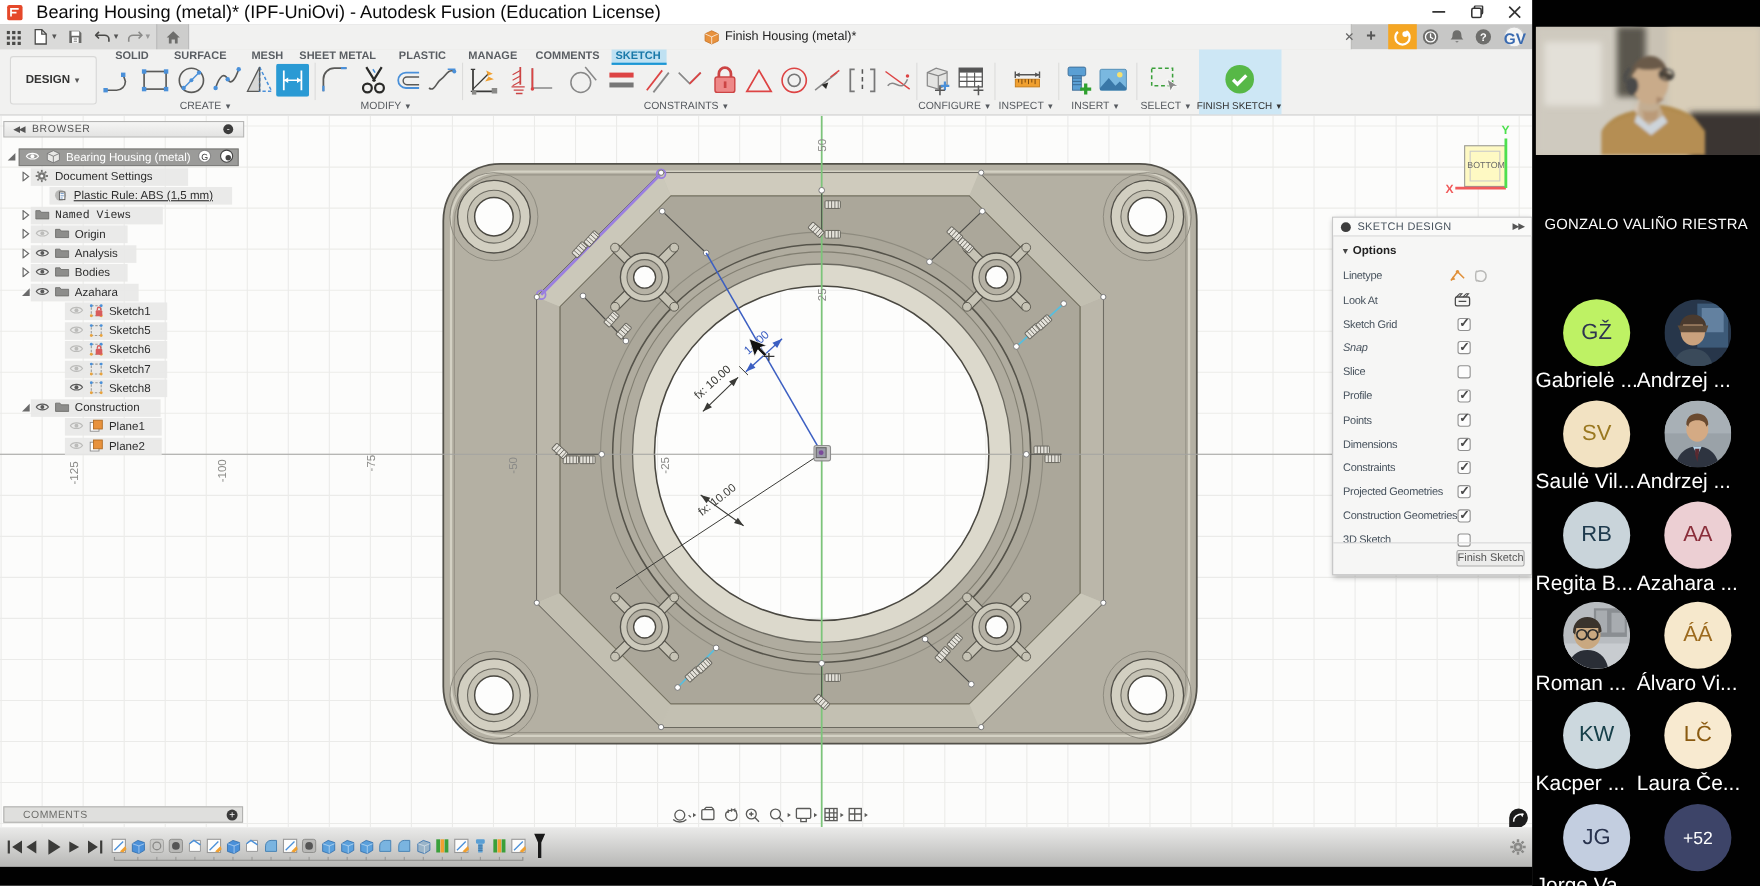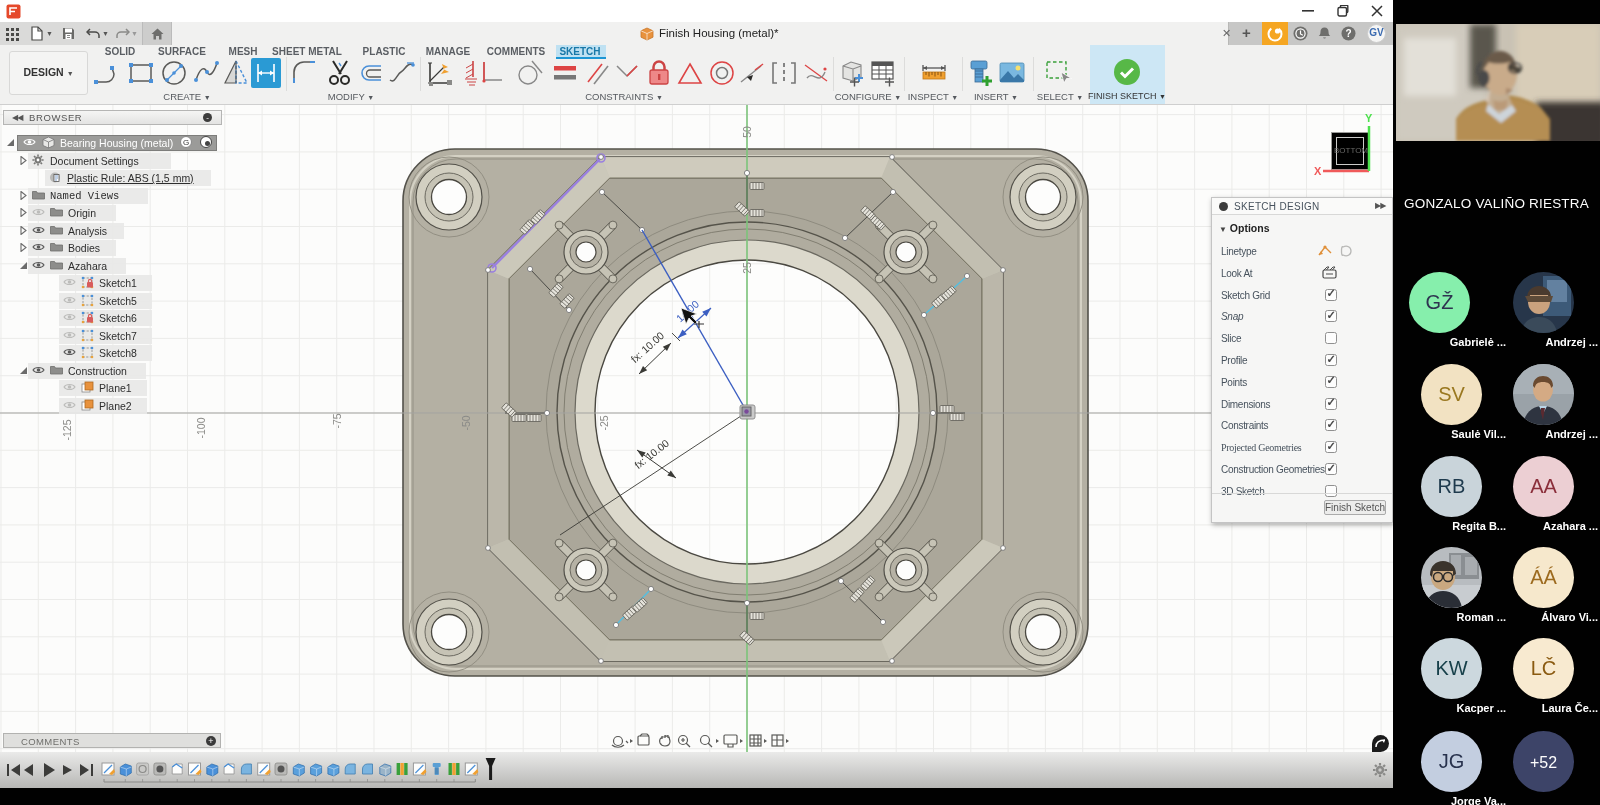--- a/index.html
+++ b/index.html
@@ -13,21 +13,21 @@
   .glabel { position:absolute; top:46px; font-size:9.5px; color:#55595e; white-space:nowrap; }
   .gsep { position:absolute; top:12px; width:1px; height:34px; background:#dcdcdb; }
   .icon { position:absolute; }
   #canvas { position:absolute; left:0; top:105px; width:1393px; height:647px; background:#fcfcfb; overflow:hidden; }
   #timeline { position:absolute; left:0; top:752px; width:1393px; height:36px;
      background:linear-gradient(#eaeae9,#b7b7b5); }
   #blackstrip { position:absolute; left:0; top:788px; width:1393px; height:17px; background:#010101; }
   #sidebar { position:absolute; left:1393px; top:0; width:207px; height:805px; background:#010101; }
   #gname { position:absolute; left:0; top:196px; width:207px; text-align:center; color:#fdfdfd; font-size:13.5px; letter-spacing:0.2px; }
   .av { position:absolute; width:61px; height:61px; border-radius:50%; text-align:center; line-height:61px; font-size:20px; overflow:hidden; }
-  .avl { position:absolute; width:110px; text-align:right; color:#fff; font-size:11px; white-space:nowrap; overflow:hidden;font-weight:bold; }
+  .avl { position:absolute; width:110px; text-align:left; color:#fff; font-size:19px; white-space:nowrap; overflow:hidden; }
   #browser { position:absolute; left:3px; top:5px; width:219px; font-size:10.5px; }
   .brow { position:absolute; height:16px; color:#2e2e2e; white-space:nowrap; line-height:16px; }
   .brbg { position:absolute; height:16px; background:rgba(232,232,231,0.92); }
   #palette { position:absolute; left:1211px; top:92px; width:182px; height:326px; background:#f6f6f5; border:1px solid #c4c4c4; box-shadow:1px 2px 5px rgba(0,0,0,0.3); }
   .plabel { position:absolute; left:9px; font-size:10px; letter-spacing:-0.3px; color:#47525d; white-space:nowrap; }
   .pcheck { position:absolute; left:113px; width:12px; height:12px; border:1.3px solid #909090; border-radius:2.5px; background:#fdfdfd; }
   .pcheck.on::after { content:"\2713"; position:absolute; left:0.5px; top:-3.5px; font-size:11.5px; color:#4a4a4a; font-weight:bold; }
   svg { display:block; }
 </style>
 </head>
@@ -610,30 +610,30 @@
 <div class="plabel" style="top:135.2px;">Slice</div>
 <div class="pcheck" style="top:134.2px;"></div>
 <div class="plabel" style="top:157.0px;">Profile</div>
 <div class="pcheck on" style="top:156.0px;"></div>
 <div class="plabel" style="top:178.8px;">Points</div>
 <div class="pcheck on" style="top:177.8px;"></div>
 <div class="plabel" style="top:200.60000000000002px;">Dimensions</div>
 <div class="pcheck on" style="top:199.60000000000002px;"></div>
 <div class="plabel" style="top:222.40000000000003px;">Constraints</div>
 <div class="pcheck on" style="top:221.40000000000003px;"></div>
-<div class="plabel" style="top:244.20000000000005px;font-family:Liberation Serif, serif;">Projected Geometries</div>
+<div class="plabel" style="top:244.20000000000005px;">Projected Geometries</div>
 <div class="pcheck on" style="top:243.20000000000005px;"></div>
 <div class="plabel" style="top:266.00000000000006px;">Construction Geometries</div>
 <div class="pcheck on" style="top:265.00000000000006px;"></div>
 <div class="plabel" style="top:287.80000000000007px;">3D Sketch</div>
 <div class="pcheck" style="top:286.80000000000007px;"></div>
 <div style="position:absolute;left:0;top:295px;width:180px;border-top:1px solid #d8d8d7;"></div>
 <div style="position:absolute;left:112px;top:302px;width:62px;height:15px;background:#ececeb;border:1px solid #ababab;border-radius:2px;font-size:10px;color:#555;text-align:center;line-height:14px;white-space:nowrap;">Finish Sketch</div>
 </div>
-<div style="position:absolute;left:1331px;top:27px;width:38px;height:38px;background:#000000;border:1px solid #9a9a98;">
+<div style="position:absolute;left:1331px;top:27px;width:38px;height:38px;background:#fef9c3;border:1px solid #9a9a98;">
 <div style="position:absolute;left:4px;top:4px;width:28px;height:28px;border:1px solid #cbcbc9;"></div>
 <div style="position:absolute;left:0;top:13px;width:38px;text-align:center;font-size:8px;color:#6a6a68;">BOTTOM</div>
       </div>
 <svg style="position:absolute;left:1305px;top:8px;" width="88" height="70" viewBox="0 0 88 70">
 <path d="M18 58H64" stroke="#f05a5a" stroke-width="2.5"></path>
 <path d="M64 58V13" stroke="#4de04d" stroke-width="2.5"></path>
 <text x="9" y="62" font-size="11" fill="#f05a5a" font-weight="bold" font-family="Liberation Sans, sans-serif">X</text>
 <text x="60" y="9" font-size="11" fill="#4de04d" font-weight="bold" font-family="Liberation Sans, sans-serif">Y</text>
 </svg>
 <div style="position:absolute;left:3px;top:628px;width:218px;height:15px;background:#dfdfdd;border:1px solid #b2b2b0;">
@@ -672,20 +672,21 @@
 <svg style="position:absolute;left:1375px;top:634px;" width="11" height="9" viewBox="0 0 11 9">
         <path d="M1 8C1 3 5 1 10 1" stroke="#fff" stroke-width="1.5" fill="none"></path>
         <path d="M10 1l-3 0l2 3z" fill="#fff"></path>
       </svg>
 </div>
 <div id="titlebar">
 <svg style="position:absolute;left:6px;top:4px;" width="15" height="15" viewBox="0 0 15 15">
         <rect x="0.5" y="0.5" width="14" height="14" rx="2" fill="#e5482a"></rect>
         <path d="M4 11V4h7M4 7.5h5" stroke="#fff" stroke-width="1.6" fill="none"></path>
       </svg>
+<div style="position:absolute;left:33px;top:2px;font-size:16.5px;color:#0a0a0a;">Bearing Housing (metal)* (IPF-UniOvi) - Autodesk Fusion (Education License)</div>
 <svg style="position:absolute;left:1302px;top:10px;" width="12" height="2" viewBox="0 0 12 2">
         <rect width="12" height="1.6" fill="#333"></rect>
       </svg>
 <svg style="position:absolute;left:1337px;top:5px;" width="12" height="12" viewBox="0 0 12 12">
         <rect x="1" y="2.5" width="8.5" height="8.5" rx="1.5" fill="none" stroke="#333" stroke-width="1.4"></rect>
         <path d="M3.5 2.5V1.2a1 1 0 0 1 1-1h5.3a1 1 0 0 1 1 1v5.3a1 1 0 0 1-1 1H9.5" fill="none" stroke="#333" stroke-width="1.4"></path>
       </svg>
 <svg style="position:absolute;left:1371px;top:5px;" width="12" height="12" viewBox="0 0 12 12">
         <path d="M1 1L11 11M11 1L1 11" stroke="#333" stroke-width="1.5"></path>
       </svg>
@@ -750,21 +751,21 @@
       </svg>
 <svg style="position:absolute;left:1317px;top:4px;" width="15" height="15" viewBox="0 0 15 15">
         <path d="M7.5 1.5c2.6 0 4 1.8 4 4.2c0 2.8 1 3.6 1.8 4.3H1.7c0.8-0.7 1.8-1.5 1.8-4.3c0-2.4 1.4-4.2 4-4.2z" fill="#6e6e6c"></path>
         <path d="M6 11.5a1.6 1.6 0 0 0 3 0" fill="#6e6e6c"></path>
       </svg>
 <svg style="position:absolute;left:1341px;top:4px;" width="15" height="15" viewBox="0 0 15 15">
         <circle cx="7.5" cy="7.5" r="7" fill="#6e6e6c"></circle>
         <text x="7.5" y="11" font-size="10" fill="#fff" text-anchor="middle" font-family="Liberation Sans, sans-serif" font-weight="bold">?</text>
       </svg>
 <div style="position:absolute;left:1367px;top:2px;width:19px;height:19px;border-radius:50%;background:#f5f5f4;border:1px solid #ccc;"></div>
-<div style="position:absolute;left:1367px;top:5px;width:19px;text-align:center;font-size:10px;font-weight:bold;color:#3a6ab0;">GV</div>
+<div style="position:absolute;left:1367px;top:5px;width:19px;text-align:center;font-size:14px;font-weight:bold;color:#3a6ab0;">GV</div>
 </div>
 <div id="ribbon">
 <div style="position:absolute;left:9px;top:6px;width:79px;height:44px;background:#f4f4f3;border:1px solid #d8d8d7;border-radius:3px;"></div>
 <div style="position:absolute;left:9px;top:21px;width:79px;text-align:center;font-size:10.5px;color:#333;font-weight:bold;">DESIGN <span style="font-size:7px;color:#555;">▼</span></div>
 <div class="rtab" style="left:120px;transform:translateX(-50%);">SOLID</div>
 <div class="rtab" style="left:182px;transform:translateX(-50%);">SURFACE</div>
 <div class="rtab" style="left:243px;transform:translateX(-50%);">MESH</div>
 <div class="rtab" style="left:307px;transform:translateX(-50%);">SHEET METAL</div>
 <div class="rtab" style="left:384px;transform:translateX(-50%);">PLASTIC</div>
 <div class="rtab" style="left:448px;transform:translateX(-50%);">MANAGE</div>
@@ -1106,21 +1107,21 @@
 <ellipse cx="119" cy="44" rx="6.5" ry="5" fill="none" stroke="#3a3a3a" stroke-width="1.5"></ellipse>
 <path d="M88 51l5 0" stroke="#3a3a3a" stroke-width="1.2"></path>
 <ellipse cx="88" cy="54" rx="5.5" ry="8" fill="#4a4a4a"></ellipse>
 <path d="M86 38c-4 3-6 9-4 13" stroke="#4a4a4a" stroke-width="2.5" fill="none"></path>
 <path d="M110 64l7 2l-7 5z" fill="#a8876a"></path>
 <path d="M97 76c4 2 11 2 15-1l-2 11h-11z" fill="#ba9a78"></path>
 <path d="M92 80l11 10l13-9l4 6l-15 12l-15-12z" fill="#cdd4da"></path>
 </g>
 </svg>
     </div>
-<div class="av" style="left:16px;top:272px;background:#86efac;color:#2e3450;">GŽ</div>
+<div class="av" style="left:28px;top:272px;background:#bef264;color:#2e3450;">GŽ</div>
     <div class="avl" style="left:3px;top:336px;">Gabrielė ...</div>
     <div class="av" style="left:120px;top:272px;">
       <svg width="61" height="61" viewBox="0 0 61 61">
         <rect width="61" height="61" fill="#27364a"></rect>
         <rect x="30" y="4" width="28" height="40" fill="#3d5a78"></rect>
         <path d="M34 8h20v22h-20z" fill="#8aa8c8" opacity="0.5"></path>
         <ellipse cx="26" cy="30" rx="11" ry="12" fill="#caa27e"></ellipse>
         <path d="M14 26c0-8 6-12 12-12s12 4 12 11l-2 3l-1-5H17l-1 5z" fill="#4a3a2e"></path>
         <path d="M12 24h28l-2 6H15z" fill="#5d4a38"></path>
         <path d="M8 61c2-12 10-16 18-16s16 4 18 16z" fill="#3a4a5a"></path>

